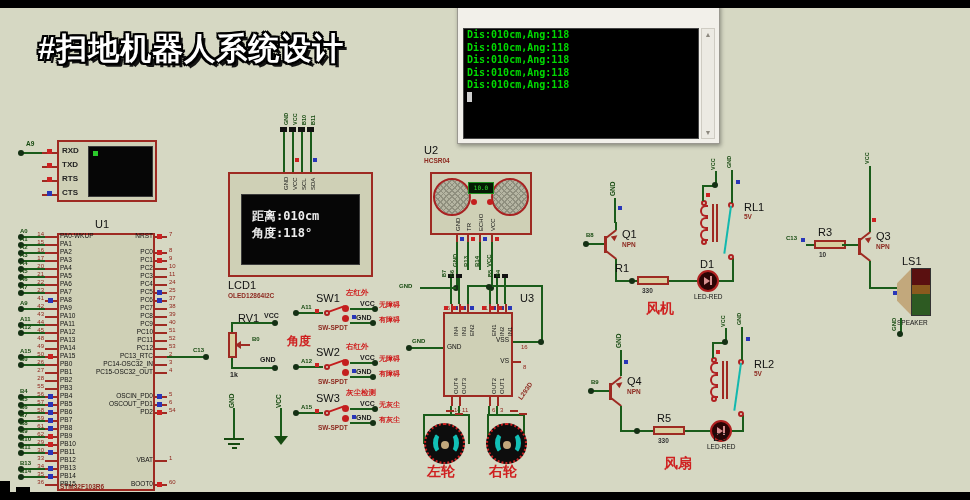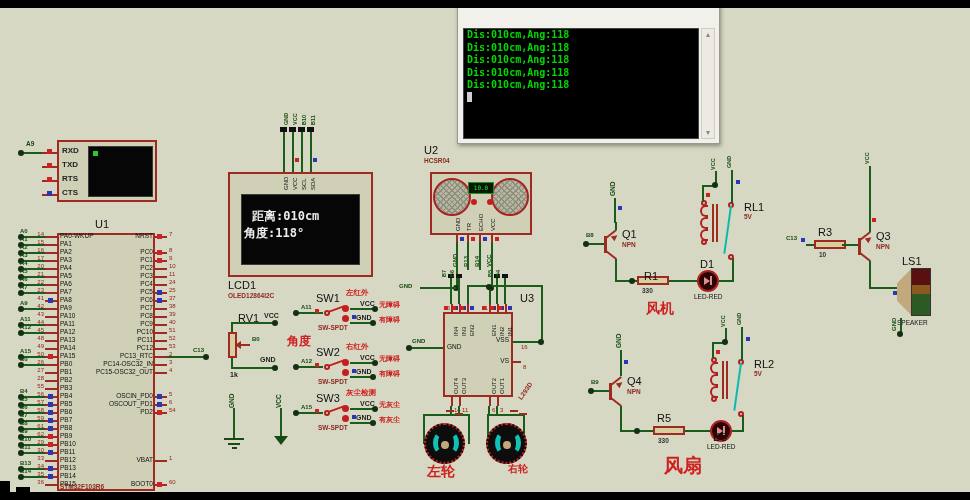--- a/index.html
+++ b/index.html
@@ -54,20 +54,21 @@
   #vt-screen{position:absolute;left:5px;top:23px;width:236px;height:111px;background:#000;border:1px solid #444;box-sizing:border-box;}
   .vt-line{font-family:"DejaVu Sans Mono",monospace;font-size:10px;font-weight:bold;color:#00d800;line-height:12.5px;padding-left:3px;white-space:pre;}
   #vt-cursor{margin-left:3px;width:5px;height:10px;background:#cfcfcf;}
   #vt-scroll{position:absolute;left:243px;top:23px;width:14px;height:111px;background:#eceae3;border:1px solid #cfccc3;box-sizing:border-box;}
   .vt-arrow{position:absolute;left:0;width:12px;text-align:center;font-size:7px;color:#8d897f;cursor:pointer;}
 </style>
 </head>
 <body>
 
 <div id="stage">
+  <div id="page-title">#扫地机器人系统设计</div>
 
   <div id="vt-win">
     <div id="vt-screen">
       <div id="vt-lines">
           <div class="vt-line">Dis:010cm,Ang:118</div>
           <div class="vt-line">Dis:010cm,Ang:118</div>
           <div class="vt-line">Dis:010cm,Ang:118</div>
           <div class="vt-line">Dis:010cm,Ang:118</div>
           <div class="vt-line">Dis:010cm,Ang:118</div>
         </div>
@@ -354,21 +355,21 @@
     <div class="a sh" style="left: 155px; top: 460px; width: 12px; height: 2px;"></div>
     <div class="a pn" style="left: 169px; top: 455px; width: 14px; height: 6px;">1</div>
     <div class="a pname pr" style="left: 78px; top: 457px; width: 75px; height: 7px;">VBAT</div>
     <div class="a sh" style="left: 155px; top: 484px; width: 12px; height: 2px;"></div>
     <div class="a pn" style="left: 169px; top: 479px; width: 14px; height: 6px;">60</div>
     <div class="a pname pr" style="left: 78px; top: 481px; width: 75px; height: 7px;">BOOT0</div>
     <div class="a sqr" style="left: 157px; top: 482px; width: 5px; height: 5px;"></div>
     <div class="a part" style="left: 228px; top: 172px; width: 145px; height: 105px;"></div>
     <div class="a lcdscr" style="left: 241px; top: 194px; width: 119px; height: 71px;"></div>
     <div class="a lcdtext" style="left: 252px; top: 210px;">距离:010cm</div>
-    <div class="a lcdtext" style="left: 244px; top: 227px;">角度:118°</div>
+    <div class="a lcdtext" style="left: 252px; top: 227px;">角度:118°</div>
     <div class="a ref" style="left: 228px; top: 280px;">LCD1</div>
     <div class="a pt" style="left: 228px; top: 293px;">OLED12864I2C</div>
     <div class="a vt pname" style="left: 283px; top: 190px; font-size: 6px;">GND</div>
     <div class="a vt pname" style="left: 292px; top: 190px; font-size: 6px;">VCC</div>
     <div class="a vt pname" style="left: 301px; top: 190px; font-size: 6px;">SCL</div>
     <div class="a vt pname" style="left: 310px; top: 190px; font-size: 6px;">SDA</div>
     <div class="a wv" style="left: 283px; top: 131px; width: 2px; height: 41px;"></div>
     <div class="a cap" style="left: 280px; top: 127px; width: 7px; height: 5px;"></div>
     <div class="a vt net" style="left: 284px; top: 125px; font-size: 5.5px;">GND</div>
     <div class="a wv" style="left: 292px; top: 131px; width: 2px; height: 41px;"></div>
@@ -503,21 +504,21 @@
     <div class="a cn" style="left: 427px; top: 464px; font-size: 14px;">左轮</div>
     <div class="a wh" style="left: 487px; top: 414px; width: 38px; height: 2px;"></div>
     <div class="a wv" style="left: 487px; top: 414px; width: 2px; height: 30px;"></div>
     <div class="a wv" style="left: 523px; top: 414px; width: 2px; height: 30px;"></div>
     <div class="a sh" style="left: 510px; top: 410px; width: 8px; height: 2px;"></div>
     <div class="a sh" style="left: 519px; top: 413px; width: 8px; height: 2px;"></div>
     <div class="a motor" style="left: 486px; top: 423px; width: 41px; height: 41px;"></div>
     <div class="a arcL" style="left: 495px; top: 432px; width: 15px; height: 22px;"></div>
     <div class="a arcR" style="left: 506px; top: 432px; width: 15px; height: 22px;"></div>
     <div class="a " style="left: 503px; top: 441px; width: 8px; height: 8px; background: rgb(194, 168, 124); border-radius: 50%;"></div>
-    <div class="a cn" style="left: 508px; top: 464px; font-size: 10px;">右轮</div>
+    <div class="a cn" style="left: 489px; top: 464px; font-size: 14px;">右轮</div>
     <div class="a ref" style="left: 238px; top: 313px;">RV1</div>
     <div class="a res" style="left: 228px; top: 332px; width: 9px; height: 26px;"></div>
     <div class="a sh" style="left: 240px; top: 344px; width: 10px; height: 2px;"></div>
     <div class="a " style="left: 235px; top: 341px; width: 0px; height: 0px; border-top: 4px solid transparent; border-bottom: 4px solid transparent; border-right: 6px solid rgb(158, 42, 34);"></div>
     <div class="a net" style="left: 252px; top: 336px;">B0</div>
     <div class="a wv" style="left: 231px; top: 322px; width: 2px; height: 10px;"></div>
     <div class="a wh" style="left: 231px; top: 322px; width: 44px; height: 2px;"></div>
     <div class="a dot" style="left: 272px; top: 320px; width: 6px; height: 6px;"></div>
     <div class="a lbl" style="left: 264px; top: 312px;">VCC</div>
     <div class="a wv" style="left: 231px; top: 358px; width: 2px; height: 10px;"></div>
@@ -604,21 +605,21 @@
     <div class="a ref" style="left: 622px; top: 229px;">Q1</div>
     <div class="a pt" style="left: 622px; top: 242px;">NPN</div>
     <div class="a wh" style="left: 588px; top: 243px; width: 16px; height: 2px;"></div>
     <div class="a dot" style="left: 583px; top: 241px; width: 6px; height: 6px;"></div>
     <div class="a net" style="left: 586px; top: 232px;">B8</div>
     <div class="a wv" style="left: 615px; top: 222px; width: 2px; height: 8px;"></div>
     <div class="a wv" style="left: 615px; top: 259px; width: 2px; height: 23px;"></div>
     <div class="a wh" style="left: 615px; top: 280px; width: 22px; height: 2px;"></div>
     <div class="a dot" style="left: 629px; top: 278px; width: 6px; height: 6px;"></div>
     <div class="a res" style="left: 637px; top: 276px; width: 32px; height: 9px;"></div>
-    <div class="a ref" style="left: 644px; top: 263px; margin-top: 8px;">R1</div>
+    <div class="a ref" style="left: 615px; top: 263px;">R1</div>
     <div class="a pt" style="left: 642px; top: 288px; color: rgb(51, 51, 51);">330</div>
     <div class="a wh" style="left: 669px; top: 280px; width: 29px; height: 2px;"></div>
     <div class="a " style="left: 697px; top: 270px; width: 22px; height: 22px; background: rgb(43, 5, 5); border: 2px solid rgb(176, 32, 32); border-radius: 50%; box-sizing: border-box;"></div>
     <div class="a " style="left: 704px; top: 277px; width: 0px; height: 0px; border-top: 4px solid transparent; border-bottom: 4px solid transparent; border-left: 6px solid rgb(216, 144, 144);"></div>
     <div class="a " style="left: 710px; top: 276px; width: 2px; height: 9px; background: rgb(216, 144, 144);"></div>
     <div class="a ref" style="left: 700px; top: 259px;">D1</div>
     <div class="a pname" style="left: 694px; top: 294px;">LED-RED</div>
     <div class="a wh" style="left: 719px; top: 280px; width: 14px; height: 2px;"></div>
     <div class="a wv" style="left: 732px; top: 258px; width: 2px; height: 24px;"></div>
     <div class="a coil" style="left: 700px; top: 205px; width: 8px; height: 12px;"></div>
@@ -683,21 +684,21 @@
     <div class="a wh" style="left: 712px; top: 342px; width: 15px; height: 2px;"></div>
     <div class="a wv" style="left: 725px; top: 328px; width: 2px; height: 15px;"></div>
     <div class="a dot" style="left: 722px; top: 339px; width: 6px; height: 6px;"></div>
     <div class="a vt net" style="left: 721px; top: 327px; font-size: 5.5px;">VCC</div>
     <div class="a wv" style="left: 741px; top: 327px; width: 2px; height: 33px;"></div>
     <div class="a vt net" style="left: 737px; top: 325px; font-size: 5.5px;">GND</div>
     <div class="a sqb" style="left: 746px; top: 337px; width: 4px; height: 4px;"></div>
     <div class="a sqr" style="left: 716px; top: 350px; width: 4px; height: 4px;"></div>
     <div class="a ref" style="left: 754px; top: 359px;">RL2</div>
     <div class="a pt" style="left: 754px; top: 371px;">5V</div>
-    <div class="a cn" style="left: 664px; top: 456px; font-size: 19px;">风扇</div>
+    <div class="a cn" style="left: 664px; top: 456px; font-size: 14px;">风扇</div>
     <div class="a net" style="left: 786px; top: 235px;">C13</div>
     <div class="a sqb" style="left: 801px; top: 238px; width: 4px; height: 4px;"></div>
     <div class="a wh" style="left: 806px; top: 244px; width: 8px; height: 2px;"></div>
     <div class="a res" style="left: 814px; top: 240px; width: 32px; height: 9px;"></div>
     <div class="a ref" style="left: 818px; top: 227px;">R3</div>
     <div class="a pt" style="left: 819px; top: 252px; color: rgb(51, 51, 51);">10</div>
     <div class="a wh" style="left: 842px; top: 244px; width: 16px; height: 2px;"></div>
     <div class="a sh" style="left: 858px; top: 238px; width: 3px; height: 17px; background: rgb(158, 42, 34);"></div>
     <div class="a sh" style="left: 860px; top: 239px; width: 13px; height: 2px; transform-origin: 0px 50%; transform: rotate(-38deg);"></div>
     <div class="a sh" style="left: 860px; top: 252px; width: 13px; height: 2px; transform-origin: 0px 50%; transform: rotate(38deg);"></div>

